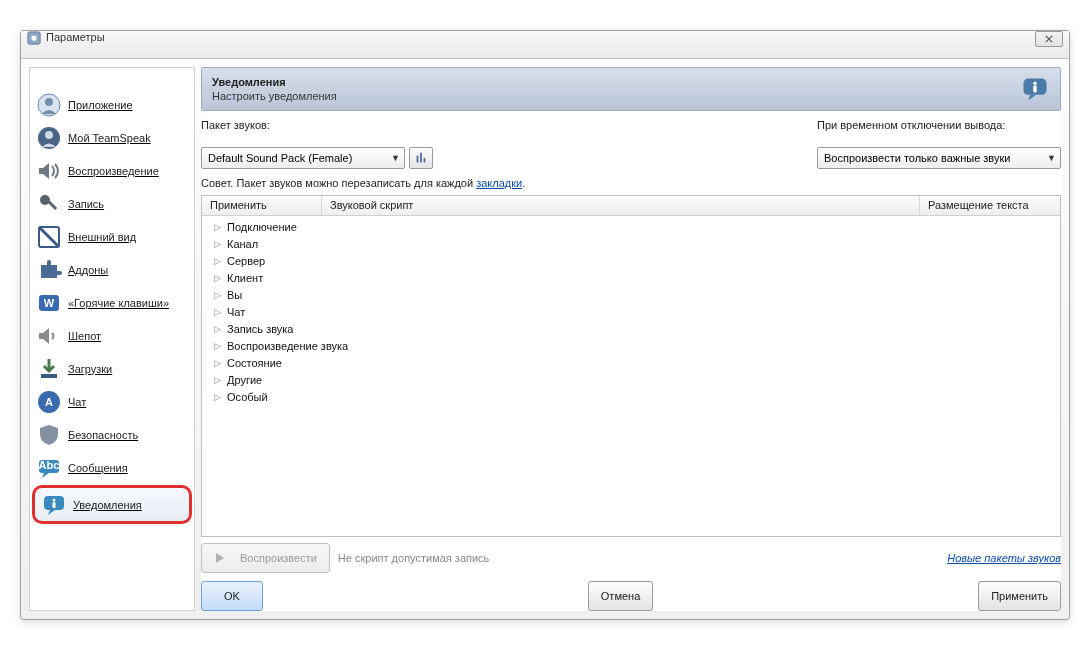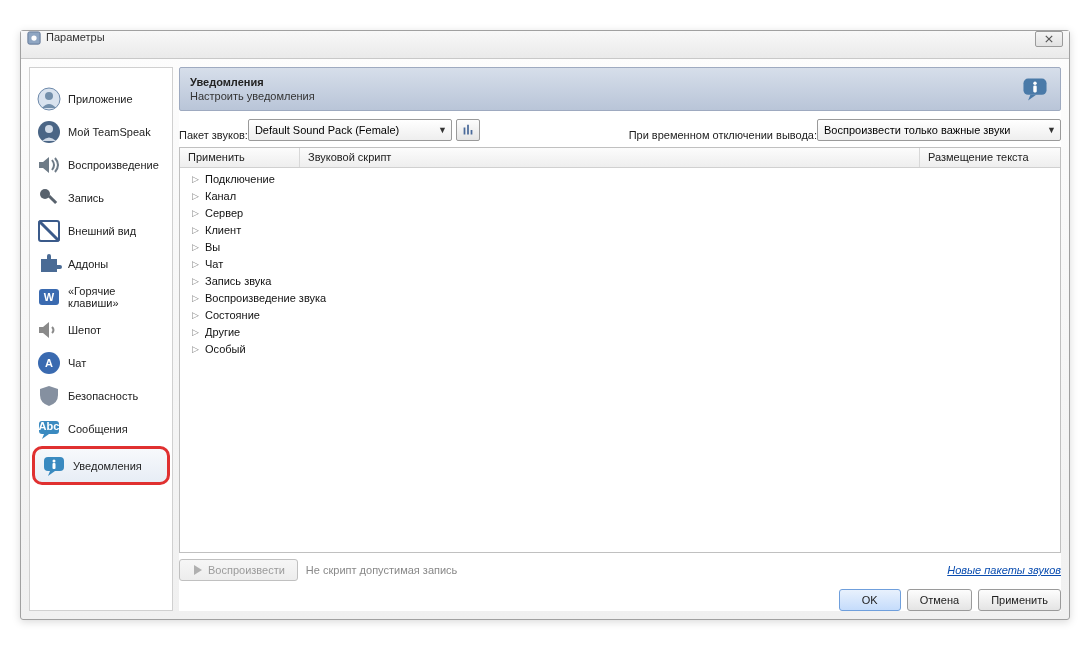--- a/index.html
+++ b/index.html
@@ -3,54 +3,54 @@
 <meta charset="utf-8">
 <style>
 * { box-sizing: border-box; margin: 0; padding: 0; font-family: Tahoma, "Segoe UI", sans-serif; font-size: 11px; }
 body { background: #fff; width: 1090px; height: 653px; overflow: hidden; }
 .window { width: 1050px; height: 590px; margin: 30px 20px; border: 1px solid #a0a0a0; border-radius: 3px; background: linear-gradient(#fdfdfd,#f0f0f0); box-shadow: 0 2px 8px rgba(0,0,0,0.15); display: flex; flex-direction: column; }
 .titlebar { height: 28px; background: linear-gradient(#f8f8f8,#eaeaea); border-bottom: 1px solid #c8c8c8; display: flex; padding: 0 6px; }
 .titlebar .title-icon { width: 14px; height: 14px; margin-right: 5px; }
 .titlebar .title { flex: 1; color: #333; }
 .close-btn { width: 28px; height: 16px; border: 1px solid #9a9a9a; border-radius: 2px; background: linear-gradient(#f4f4f4,#e2e2e2); display:flex; align-items:center; justify-content:center; cursor:pointer;}
 .body { display: flex; flex: 1; padding: 8px; gap: 6px; overflow:hidden;}
-.sidebar { width: 144px; background: #fff; border: 1px solid #d0d0d0; padding: 14px 0; overflow-y:auto;}
+.sidebar { width: 166px; background: #fff; border: 1px solid #d0d0d0; padding: 20px 0; overflow-y:auto;text-decoration:underline;}
 .sidebar-item { display: flex; align-items: center; height: 33px; padding: 0 6px; cursor: pointer; color: #222;}
 .sidebar-item .ico { width: 26px; height: 26px; margin-right: 6px; display:flex;align-items:center;justify-content:center;}
 .sidebar-item.selected-wrap { border: 3px solid #e03030; border-radius: 10px; margin: 1px 2px; height: 39px; background: linear-gradient(#f7f9fc,#e7edf5); }
 .main { flex: 1; display: flex; flex-direction: column; background:#fff; }
 .header-panel { background: linear-gradient(#d6deea,#b9c5d8); border:1px solid #9eaac0; border-radius:2px; padding: 6px 10px; display:flex; align-items:center;}
 .header-panel .htxt { flex:1; }
 .header-title { font-weight: bold; color: #222; margin-bottom:2px;}
 .header-sub { color: #333; }
 .header-icon { width: 30px; height: 30px; }
 .row-controls { display:flex; align-items:flex-end; gap:10px; margin-top:8px; }
-.ctrl-group { display:flex; flex-direction:row; gap:0;align-items:flex-end;}
+.ctrl-group { display:flex; flex-direction:column; gap:16px;}
 .ctrl-group.right { margin-left:auto; }
 .combo { height:22px; border:1px solid #9a9a9a; background:linear-gradient(#fff,#eee); border-radius:2px; display:flex; align-items:center; padding:0 4px 0 6px; cursor:pointer;}
 .combo .combo-txt { flex:1; white-space:nowrap; overflow:hidden; }
 .combo .arrow { font-size:9px; color:#333; padding-left:6px;}
 .combo.w1 { width: 204px; }
 .combo.w2 { width: 244px; }
 .square-btn { width:24px; height:22px; border:1px solid #9a9a9a; background:linear-gradient(#fdfdfd,#e5e5e5); border-radius:2px; display:flex;align-items:center;justify-content:center;cursor:pointer; margin-left:4px;}
 .tip-row { margin-top:8px; color:#222; }
 .tip-row a { color:#0a4db0; text-decoration:underline; cursor:pointer; }
 .table-wrap { flex:1; border:1px solid #c0c0c0; margin-top:6px; background:#fff; display:flex; flex-direction:column; overflow:hidden;}
 .table-head { display:flex; height:20px; background:linear-gradient(#fcfcfc,#eeeeee); border-bottom:1px solid #d0d0d0;}
 .th { padding: 3px 8px; border-right:1px solid #d8d8d8; color:#222; white-space:nowrap;}
 .th.c1{width:120px;} .th.c2{flex:1;} .th.c3{width:140px; border-right:none;}
 .tree { padding:2px 0; overflow:auto; flex:1;}
 .tree-item { display:flex; align-items:center; height:17px; padding-left:12px; cursor:pointer; color:#111;}
 .tree-item .caret { width:10px; color:#888; font-size:9px; margin-right:3px;}
 .footer-row { display:flex; align-items:center; margin-top:6px; gap:8px;}
-.btn { height:22px; padding:0 12px; border:1px solid #9a9a9a; background:linear-gradient(#fdfdfd,#e4e4e4); border-radius:3px; display:flex; align-items:center; gap:4px; cursor:pointer; color:#222;}
+.btn { height:30px; padding:0 12px; border:1px solid #9a9a9a; background:linear-gradient(#fdfdfd,#e4e4e4); border-radius:3px; display:flex; align-items:center; gap:14px; cursor:pointer; color:#222;}
 .btn.disabled { color:#9a9a9a; background:linear-gradient(#f6f6f6,#ededed); border-color:#c0c0c0; cursor:default;}
 .status-txt { color:#888; }
 .link-right { margin-left:auto; color:#0a4db0; text-decoration:underline; cursor:pointer;font-style:italic;}
-.dialog-buttons { display:flex; gap:6px; justify-content:flex-end; margin-top:8px;}
+.dialog-buttons { display:flex; gap:6px; justify-content:space-between; margin-top:8px;}
 .btn.primary { background:linear-gradient(#e8f1fd,#c5dcfb); border-color:#6f9fdc; padding:0 22px;}
 label.fld { color:#222; }
 </style>
 </head>
 <body>
 
 <div class="window">
   <div class="titlebar">
     <span class="title-icon">
       <svg viewBox="0 0 16 16" width="14" height="14">
@@ -137,20 +137,29 @@
             <svg width="26" height="26" viewBox="0 0 26 26">
               <path d="M3 10 h4 l6 -5 v16 l-6 -5 h-4 z" fill="#8a8a8a"></path>
               <path d="M16 10 q3 3 0 6" stroke="#8a8a8a" fill="none" stroke-width="2"></path>
             </svg>
           </span>
           <span>Шепот</span>
         </div>
       <div class="sidebar-item">
           <span class="ico">
             <svg width="26" height="26" viewBox="0 0 26 26">
+              <path d="M13 3 v12 m-5 -5 l5 5 l5 -5" stroke="#4a7a4a" stroke-width="3" fill="none"></path>
+              <rect x="5" y="18" width="16" height="4" fill="#3a5a8a"></rect>
+            </svg>
+          </span>
+          <span>Загрузки</span>
+        </div>
+      <div class="sidebar-item">
+          <span class="ico">
+            <svg width="26" height="26" viewBox="0 0 26 26">
               <circle cx="13" cy="13" r="11" fill="#3a6ab0"></circle>
               <text x="13" y="17" text-anchor="middle" fill="#fff" font-size="12" font-weight="bold">A</text>
             </svg>
           </span>
           <span>Чат</span>
         </div>
       <div class="sidebar-item">
           <span class="ico">
             <svg width="26" height="26" viewBox="0 0 26 26">
               <path d="M13 3 l9 3 v6 q0 8 -9 11 q-9 -3 -9 -11 v-6 z" fill="#8590a0"></path>
@@ -214,20 +223,23 @@
         </div>
         <div class="ctrl-group right">
           <label class="fld">При временном отключении вывода:</label>
           <div class="combo w2">
             <span class="combo-txt">Воспроизвести только важные звуки</span>
             <span class="arrow">▼</span>
           </div>
         </div>
       </div>
 
+      <div class="tip-row">
+        <span>Совет. Пакет звуков можно перезаписать для каждой </span><a>закладки</a><span>.</span>
+      </div>
 
       <div class="table-wrap">
         <div class="table-head">
           <div class="th c1">Применить</div>
           <div class="th c2">Звуковой скрипт</div>
           <div class="th c3">Размещение текста</div>
         </div>
         <div class="tree">
           <div class="tree-item">
               <span class="caret">▷</span>

